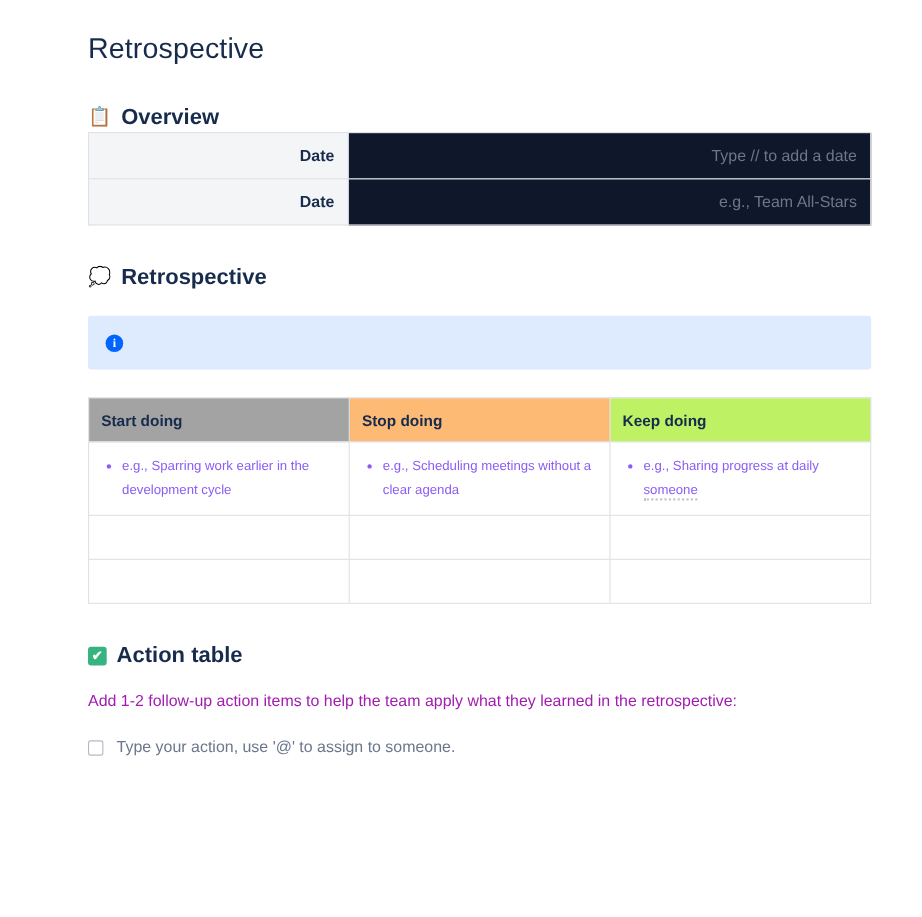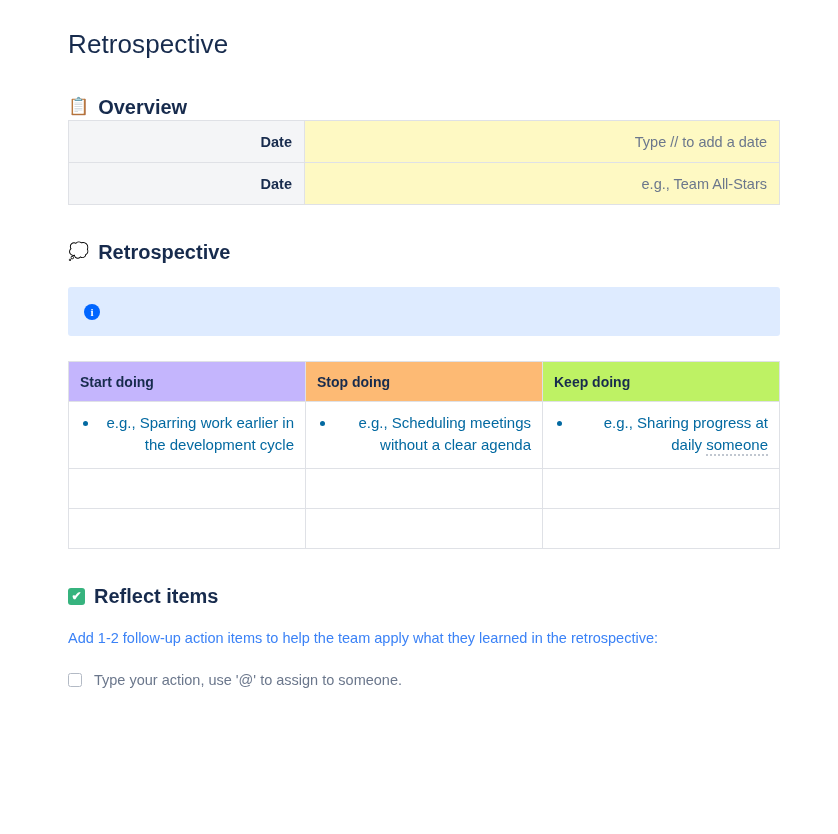--- a/index.html
+++ b/index.html
@@ -9,20 +9,21 @@
     background: #ffffff;
     font-family: "Liberation Sans", sans-serif;
     color: #172b4d;
   }
   .page {
     width: 838px;
     height: 834px;
     position: relative;
     overflow: hidden;
     background: #ffffff;
+    padding-left: 12px;
   }
   .content {
     padding: 18px 60px 0 68px;
   }
   h1.doc-title {
     font-size: 26px;
     line-height: 32px;
     font-weight: 500;
     color: #172b4d;
     margin: 10px 0 0 0;
@@ -71,21 +72,21 @@
     vertical-align: middle;
   }
   table.info-table td.label-cell {
     width: 236px;
     background: #f4f5f7;
     font-weight: bold;
     color: #172b4d;
   }
   table.info-table td.value-cell {
     color: #6b778c;
-    background: #fef9c3;
+    background: #0f172a;
   }
   td.value-cell.dark { color: #172b4d; }
 
   
   .info-panel {
     margin-top: 22px;
     width: 712px;
     background: #deebff;
     border-radius: 3px;
     display: flex;
@@ -126,45 +127,44 @@
     font-size: 14px;
     font-weight: bold;
     text-align: left;
     color: #172b4d;
     vertical-align: middle;
   }
   table.retro-table td {
     border: 1px solid #dfe1e6;
     padding: 10px 11px 12px 11px;
     vertical-align: top;
-    font-size: 15px;
-    line-height: 22px;
-    color: #0369a1;
-    text-align: right;
+    font-size: 12px;
+    line-height: 22px;
+    color: #8b5cf6;
   }
   table.retro-table td.empty-cell { height: 40px; padding: 0; }
-  th.col-start { background: #c4b5fd; }
+  th.col-start { background: #a3a3a3; }
   th.col-stop  { background: #fdba74; }
   th.col-keep  { background: #bef264; }
   ul.cell-list {
     margin: 0;
     padding-left: 19px;
   }
   ul.cell-list li { margin: 0; }
   .spellcheck {
     border-bottom: 2px dotted #c1c7d0;
     padding-bottom: 1px;
   }
 
   
   .action-desc {
     font-size: 14.5px;
     line-height: 22px;
     margin-top: 18px;
-    color: #3b82f6;
+    color: #a21caf;
   }
   .task-row {
     display: flex;
     align-items: flex-start;
     gap: 12px;
     margin-top: 20px;
   }
   .task-checkbox {
     width: 14px;
     height: 14px;
@@ -261,21 +261,21 @@
         <tr>
           <td class="empty-cell"></td>
           <td class="empty-cell"></td>
           <td class="empty-cell"></td>
         </tr>
       </tbody>
     </table>
 
     <h2 class="section-heading">
       <span class="check-emoji">✔</span>
-      <span>Reflect items</span>
+      <span>Action table</span>
     </h2>
 
     <p class="action-desc">Add 1-2 follow-up action items to help the team apply what they learned in the retrospective:</p>
 
     <div class="task-row">
       <div class="task-checkbox"></div>
       <div class="task-label">Type your action, use '@' to assign to someone.</div>
     </div>
 
   </div>

